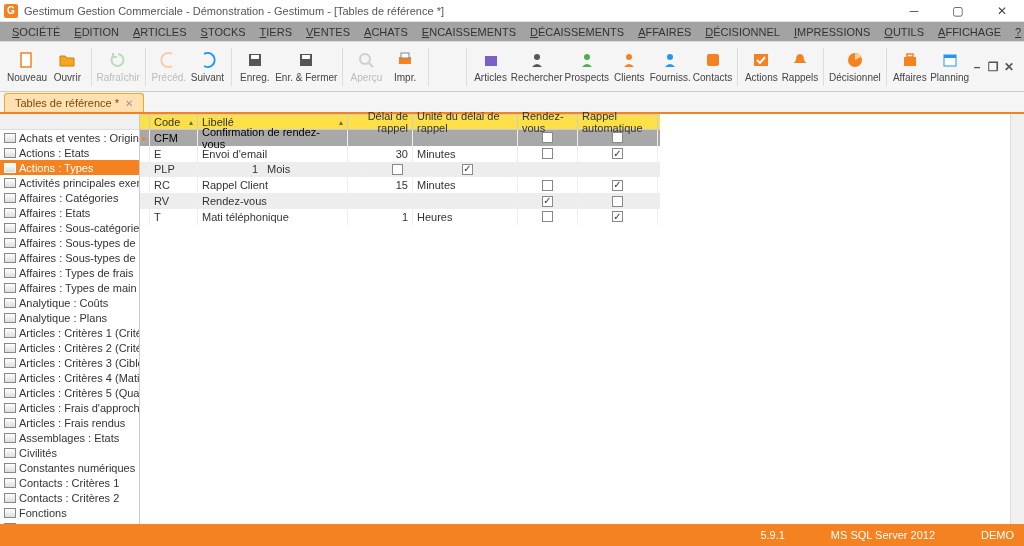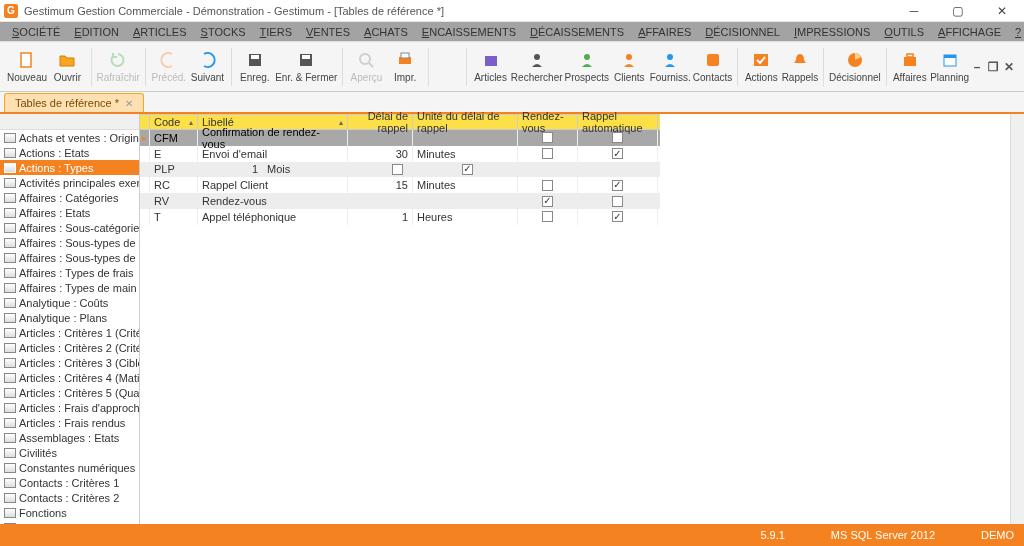--- a/index.html
+++ b/index.html
@@ -410,21 +410,21 @@
             <div class="gc c-rdv">
               <span class="chk">✓</span>
             </div>
             <div class="gc c-auto">
               <span class="chk"></span>
             </div>
           </div>
           <div class="grid-row">
             <div class="gc rowmarker"></div>
             <div class="gc c-code">T</div>
-            <div class="gc c-lib">Appel téléphonique</div>
+            <div class="gc c-lib">Mati téléphonique</div>
             <div class="gc c-delai">1</div>
             <div class="gc c-unite">Heures</div>
             <div class="gc c-rdv">
               <span class="chk"></span>
             </div>
             <div class="gc c-auto">
               <span class="chk">✓</span>
             </div>
           </div>
         </div>

